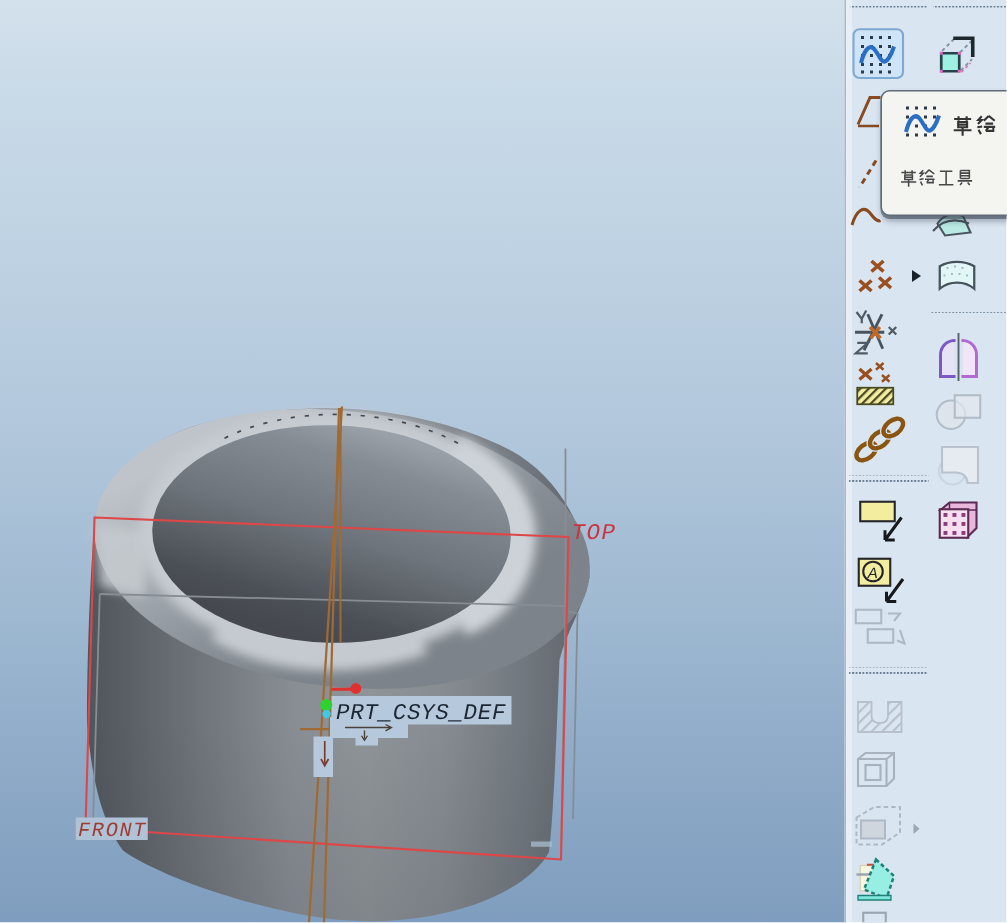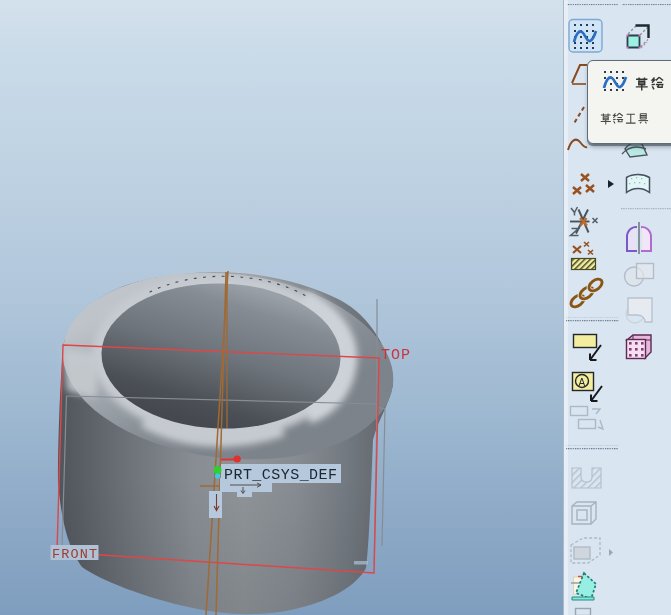--- a/index.html
+++ b/index.html
@@ -1,17 +1,17 @@
 <!DOCTYPE html>
 <html><head>
 <meta charset="utf-8">
 <style>
   html,body{margin:0;padding:0;}
   body{width:671px;height:615px;overflow:hidden;font-family:"Liberation Sans",sans-serif;}
-  #stage{position:relative;width:671px;height:615px;overflow:hidden;}
+  #stage{position:relative;width:671px;height:615px;overflow:hidden;font-style:italic;}
   #viewport{position:absolute;left:0;top:0;width:564px;height:615px;
     background:linear-gradient(180deg,#d3e1ec 0%,#c9dae8 10%,#c2d5e5 22%,#b3c8dc 45%,#a0bad2 65%,#8fabc8 82%,#7f9dbe 100%);}
   #panel{position:absolute;left:568px;top:0;width:103px;height:615px;background:#d9e5f0;}
   #panelstrip{position:absolute;left:563px;top:0;width:5px;height:615px;background:#e7eef5;border-left:1px solid #a9bac8;box-sizing:border-box;}
   svg{position:absolute;left:0;top:0;}
   #tooltip{position:absolute;left:587px;top:60px;width:100px;height:82px;
     background:#f4f4f1;border:1px solid #5f6c77;border-radius:6px 3px 3px 6px;
     box-shadow:0 2px 0 rgba(55,65,80,0.5),1px 3px 4px rgba(40,50,70,0.4);z-index:30;}
 </style>
 </head>

